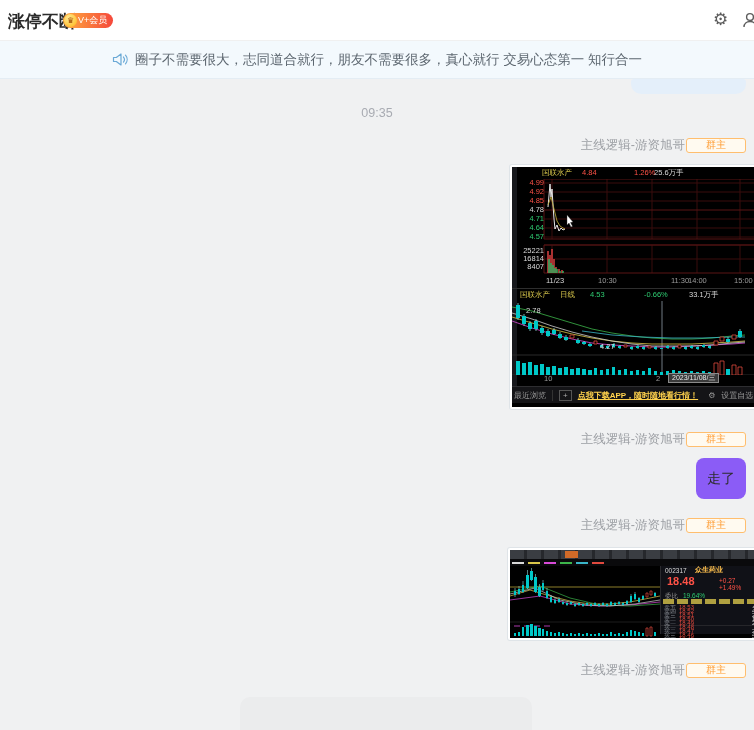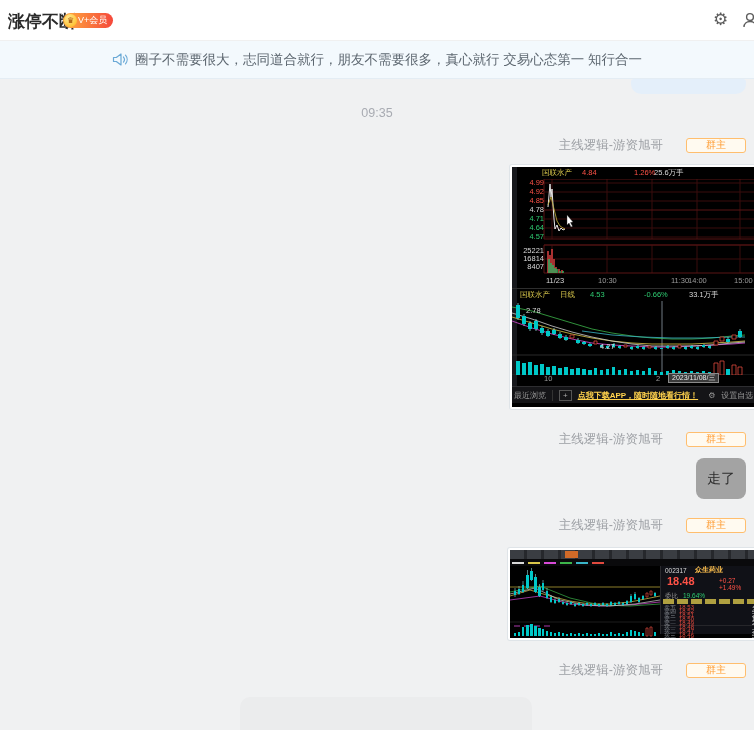--- a/index.html
+++ b/index.html
@@ -19,25 +19,25 @@
   .gear{left:713px;font-size:17px;line-height:18px;}
 
   
   .announce{position:absolute;left:0;top:41px;width:754px;height:37px;background:#f3f9fd;
             border-bottom:1px solid #e4edf4;display:flex;align-items:center;justify-content:center;
             gap:7px;color:#5d6770;font-size:13.5px;}
 
   
   .partial-top-bubble{position:absolute;left:631px;top:79px;width:115px;height:15px;background:#e4effa;border-radius:3px 3px 10px 10px;}
   .timestamp{position:absolute;left:0;top:106px;width:754px;text-align:center;font-size:12.5px;color:#a8abb2;}
-  .sender-row{position:absolute;right:8px;display:flex;align-items:center;gap:23px;height:15px;margin-left:32px;}
+  .sender-row{position:absolute;right:8px;display:flex;align-items:center;gap:1px;height:15px;margin-left:32px;}
   .sender-name{font-size:12.5px;color:#9b9ea3;}
   .owner-badge{font-size:10px;color:#ff9a2e;border:1px solid #ffbe6e;background:#fffaf0;border-radius:3px;
                padding:0 19px;line-height:12px;height:13px;}
-  .bubble{position:absolute;background:#a3a3a3;border-radius:8px;font-size:14px;color:#2d2d2d;
+  .bubble{position:absolute;background:#8b5cf6;border-radius:8px;font-size:14px;color:#2d2d2d;
           line-height:41px;height:41px;padding:0 11px;white-space:nowrap;}
   .partial-gray-bubble{position:absolute;left:240px;top:697px;width:292px;height:33px;background:#ebeced;border-radius:10px 10px 0 0;}
 
   
   .stock-img{position:absolute;background:#000;border:2px solid #fff;box-shadow:0 0 0 1px #dfe4e8;border-radius:2px;}
   #img1{left:510px;top:165px;width:258px;height:240px;}
   #img2{left:508px;top:548px;width:260px;height:88px;}
   .img-inner{position:relative;width:100%;height:100%;overflow:hidden;background:#000;}
   .tx{position:absolute;font-size:7.5px;line-height:8px;white-space:nowrap;}
   .tx6{position:absolute;font-size:6.5px;line-height:7px;white-space:nowrap;}

